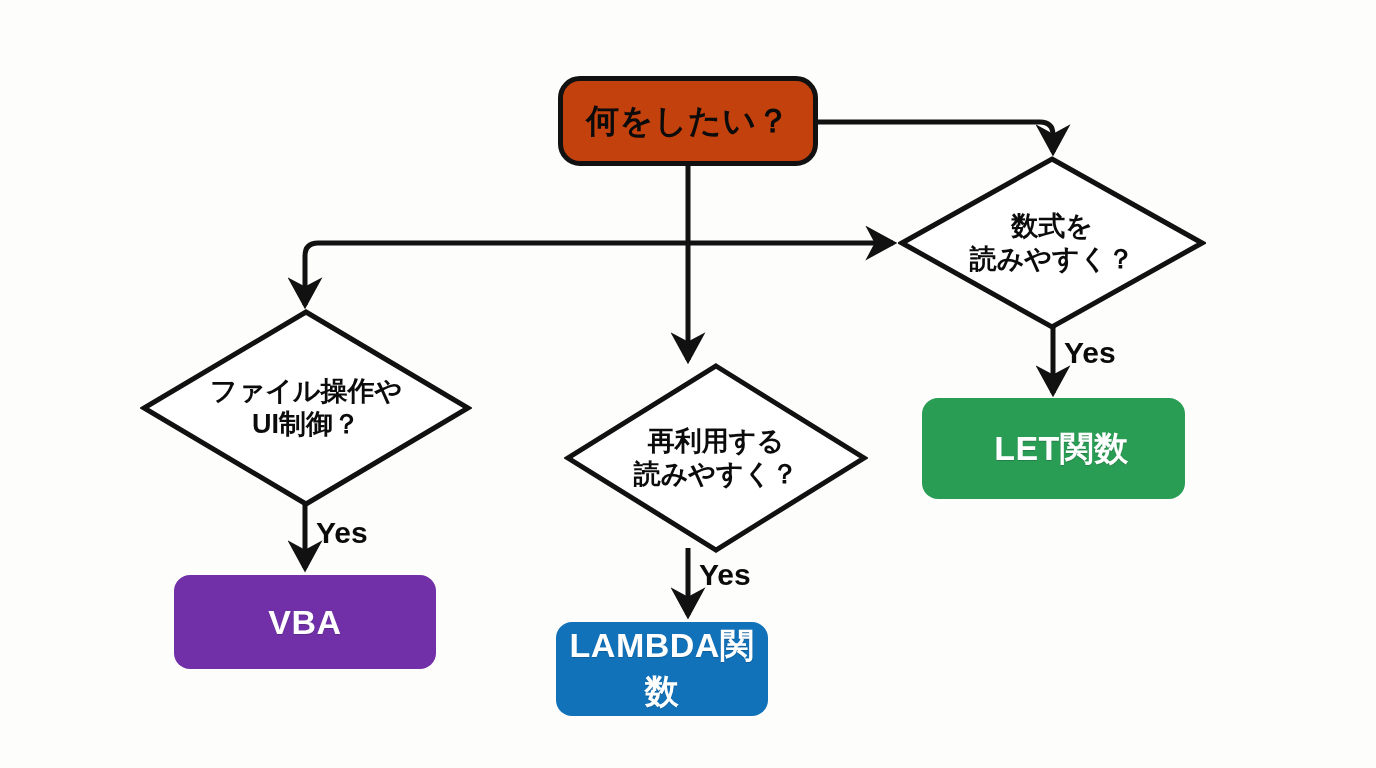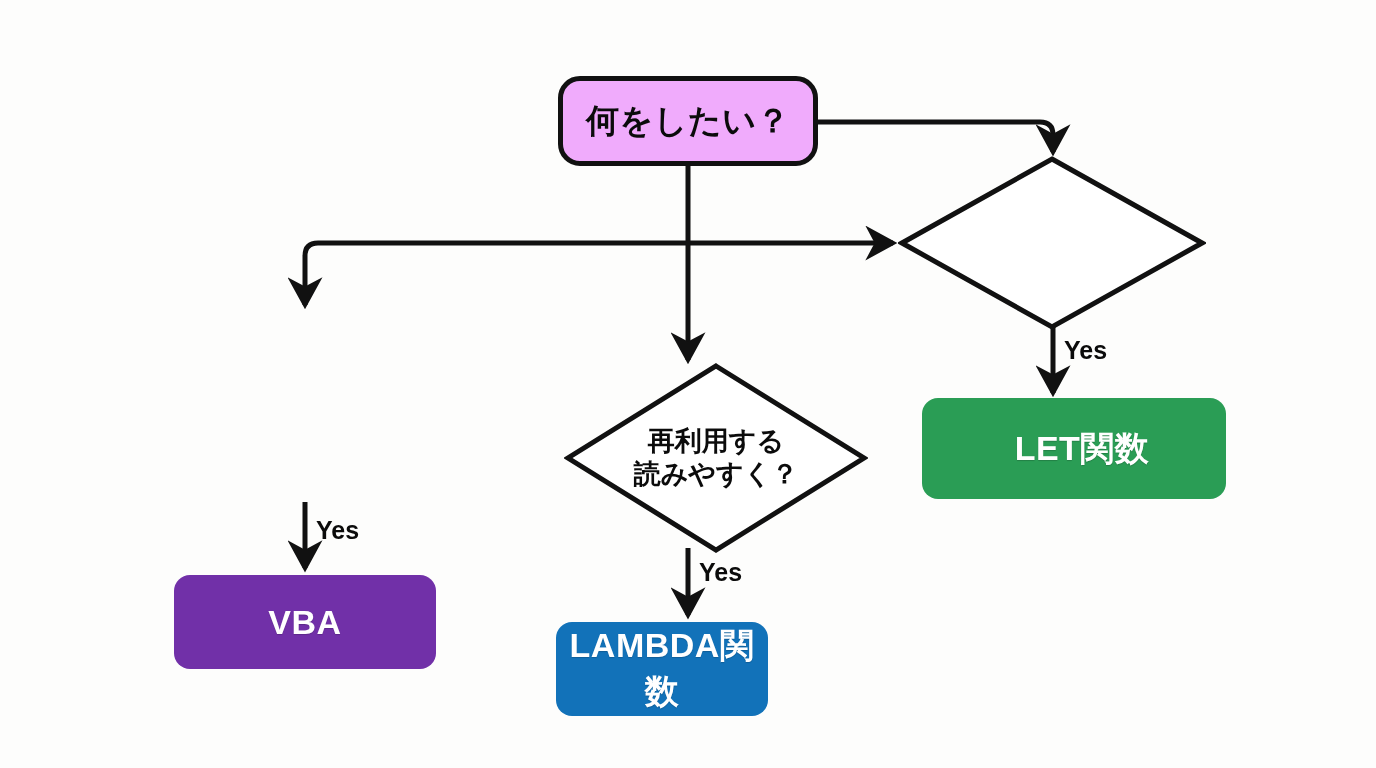--- a/index.html
+++ b/index.html
@@ -30,21 +30,21 @@
     display: flex;
     align-items: center;
     justify-content: center;
     text-align: center;
   }
 
   
   .start-node {
     border: 5px solid #111111;
     border-radius: 22px;
-    background: #f0abfc;
+    background: #c2410c;
     font-size: 33px;
     font-weight: 700;
     color: #0b0b0b;
     letter-spacing: 0.5px;
   }
 
   
   .decision {
     background: transparent;
   }
@@ -69,21 +69,21 @@
     color: #ffffff;
     font-weight: 700;
     font-size: 34px;
     letter-spacing: 0.5px;
     text-shadow: 0 1px 1px rgba(0,0,0,0.18);
   }
 
   
   .edge-label {
     position: absolute;
-    font-size: 25px;
+    font-size: 30px;
     font-weight: 700;
     color: #0b0b0b;
     white-space: nowrap;
   }
 </style>
 </head>
 <body>
 
 <div id="canvas">
 
@@ -115,34 +115,47 @@
   </svg>
 
   <div class="node start-node" style="left:558px; top:76px; width:260px; height:90px;">
     <span>何をしたい？</span>
   </div>
 
   <div class="node decision" style="left:898px; top:155px; width:308px; height:176px;">
     <svg class="diamond-svg" width="308" height="176" viewBox="0 0 308 176" xmlns="http://www.w3.org/2000/svg">
       <polygon points="154,4 304,88 154,172 4,88" fill="#ffffff" stroke="#111111" stroke-width="5" stroke-linejoin="miter"></polygon>
     </svg>
+    <div class="dtext">
+      <div>数式を</div>
+      <div>読みやすく？</div>
+    </div>
   </div>
 
+  <div class="node decision" style="left:140px; top:308px; width:332px; height:200px;">
+    <svg class="diamond-svg" width="332" height="200" viewBox="0 0 332 200" xmlns="http://www.w3.org/2000/svg">
+      <polygon points="166,4 328,100 166,196 4,100" fill="#ffffff" stroke="#111111" stroke-width="5" stroke-linejoin="miter"></polygon>
+    </svg>
+    <div class="dtext">
+      <div>ファイル操作や</div>
+      <div>UI制御？</div>
+    </div>
+  </div>
 
   <div class="node decision" style="left:564px; top:362px; width:304px; height:192px;">
     <svg class="diamond-svg" width="304" height="192" viewBox="0 0 304 192" xmlns="http://www.w3.org/2000/svg">
       <polygon points="152,4 300,96 152,188 4,96" fill="#ffffff" stroke="#111111" stroke-width="5" stroke-linejoin="miter"></polygon>
     </svg>
     <div class="dtext">
       <div>再利用する</div>
       <div>読みやすく？</div>
     </div>
   </div>
 
-  <div class="node terminal" style="left:922px; top:398px; width:304px; height:101px; background:#2a9d55;padding-left:16px;">
+  <div class="node terminal" style="left:922px; top:398px; width:263px; height:101px; background:#2a9d55;padding-left:16px;">
     <span>LET関数</span>
   </div>
 
   <div class="node terminal" style="left:174px; top:575px; width:262px; height:94px; background:#7130a8;">
     <span>VBA</span>
   </div>
 
   <div class="node terminal" style="left:556px; top:622px; width:212px; height:94px; background:#1272b9;">
     <span>LAMBDA関数</span>
   </div>

